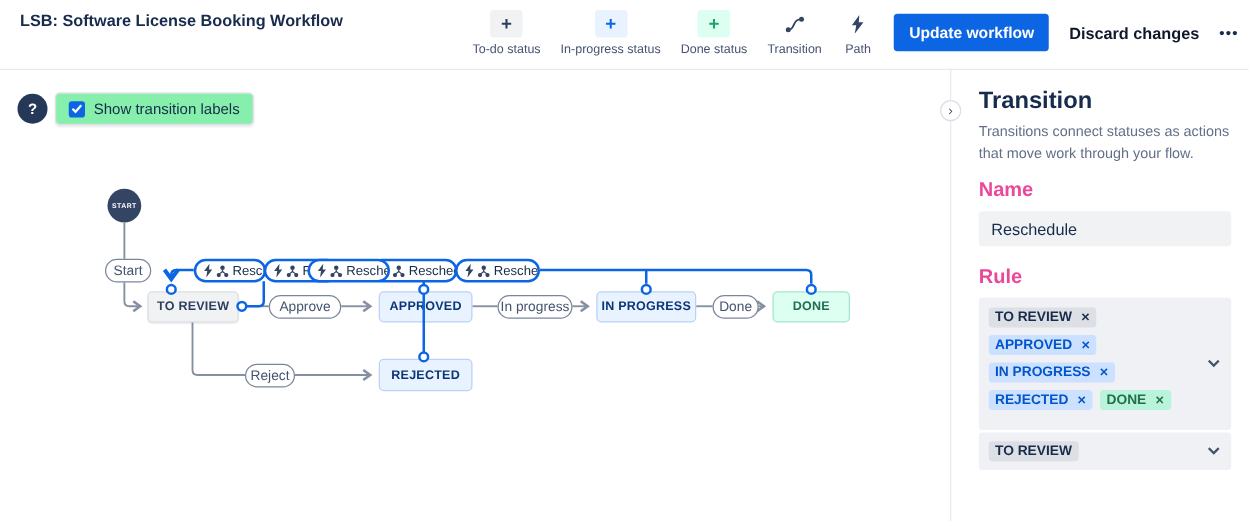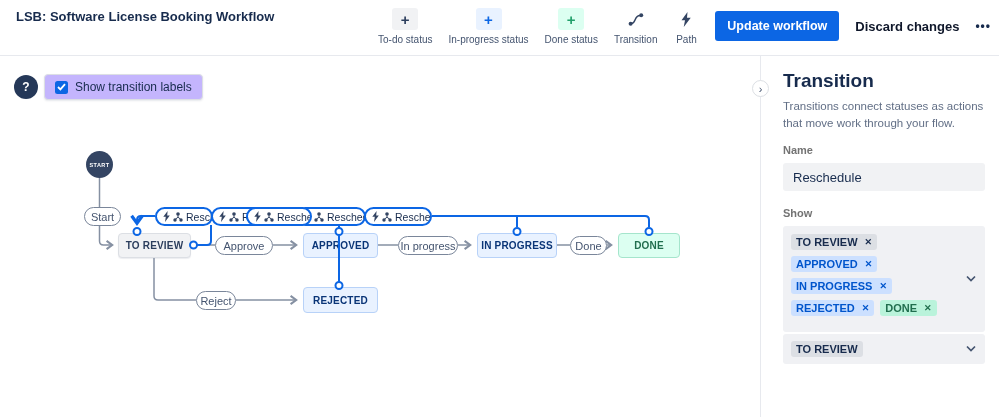--- a/index.html
+++ b/index.html
@@ -48,21 +48,21 @@
 
   
   .canvas { position:absolute; top:56px; left:0; width:760px; height:361px; background:#fff; }
   .help-btn {
     position:absolute; left:14px; top:19px; width:24px; height:24px; border-radius:50%;
     background:#253858; color:#fff; font-size:12px; font-weight:700;
     display:flex; align-items:center; justify-content:center; cursor:pointer; border:none;
   }
   .labels-toggle {
     position:absolute; left:44px; top:18px; height:26px;
-    background:#c4b5fd; border:1px solid #DCDFE4; border-radius:4px;
+    background:#86efac; border:1px solid #DCDFE4; border-radius:4px;
     box-shadow:0 1px 2px rgba(9,30,66,.10);
     display:flex; align-items:center; gap:7px; padding:0 10px;
     font-size:12px; color:#172B4D; cursor:pointer;
   }
   .cb { width:13px; height:13px; background:#0C66E4; border-radius:2.5px;
         display:flex; align-items:center; justify-content:center; }
 
   .wires { position:absolute; left:0; top:0; z-index:2; pointer-events:none; }
 
   .start-node {
@@ -98,21 +98,21 @@
     background:#fff; border-left:1px solid #E7E9EE;
     padding:14px 14px 0 22px;
   }
   .collapse-btn {
     position:absolute; left:-9px; top:24px; width:17px; height:17px; border-radius:50%;
     background:#fff; border:1px solid #DCDFE4; color:#44546F;
     font-size:11px; line-height:14px; text-align:center; cursor:pointer; padding:0;
   }
   .panel h2 { font-size:19px; font-weight:700; color:#172B4D; margin-bottom:6px; }
   .panel-desc { font-size:11.5px; color:#626F86; line-height:1.45; margin-bottom:13px; }
-  .field-label { display:block; font-size:11px; font-weight:700; color:#737373; margin:10px 0 7px; }
+  .field-label { display:block; font-size:16px; font-weight:700; color:#ec4899; margin:10px 0 7px; }
   .name-input {
     width:100%; height:28px; background:#F1F2F4; border:none; border-radius:3px;
     padding:0 10px; font-size:13px; color:#172B4D; font-family:"Liberation Sans",sans-serif;
   }
   .sub-label { font-size:11px; color:#44546F; margin:12px 0 6px; }
   .multiselect {
     position:relative; background:#F0F1F4; border-radius:3px;
     padding:8px 26px 16px 8px; display:flex; flex-wrap:wrap; gap:6px;
   }
   .tag {
@@ -328,21 +328,21 @@
 
 <div class="panel">
   <button class="collapse-btn">›</button>
 
   <h2>Transition</h2>
   <p class="panel-desc">Transitions connect statuses as actions that move work through your flow.</p>
 
   <label class="field-label">Name</label>
   <input class="name-input" type="text" value="Reschedule" style="">
 
-  <label class="field-label" style="margin-top:16px;">Show</label>
+  <label class="field-label" style="margin-top:16px;">Rule</label>
 
   <div class="multiselect">
     <span class="tag todo">
       <span>TO REVIEW</span>
       <span class="x">✕</span>
     </span>
     <span class="tag inprogress">
       <span>APPROVED</span>
       <span class="x">✕</span>
     </span>

